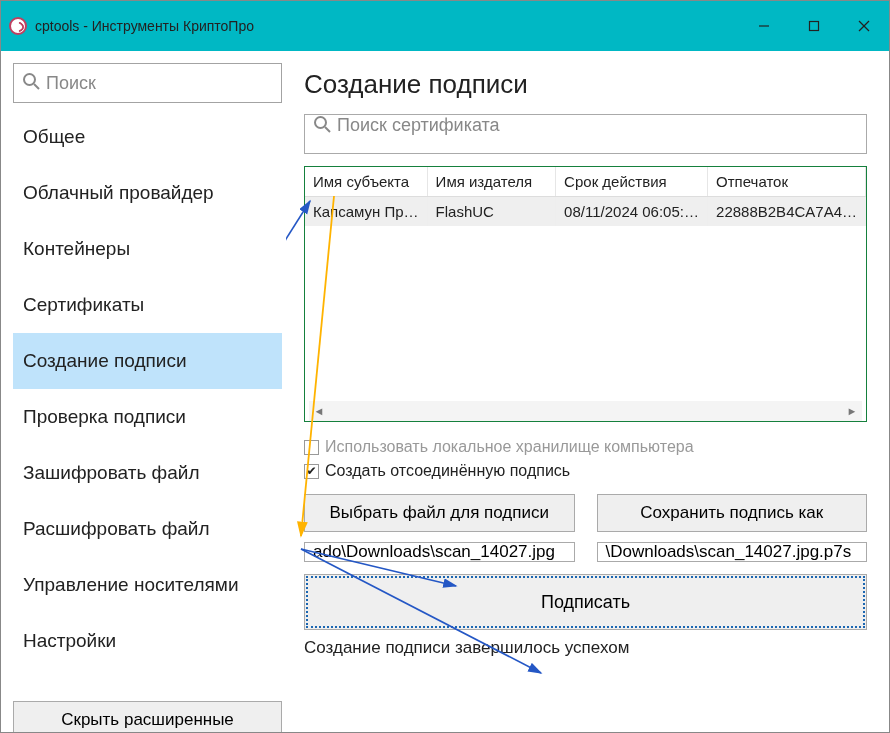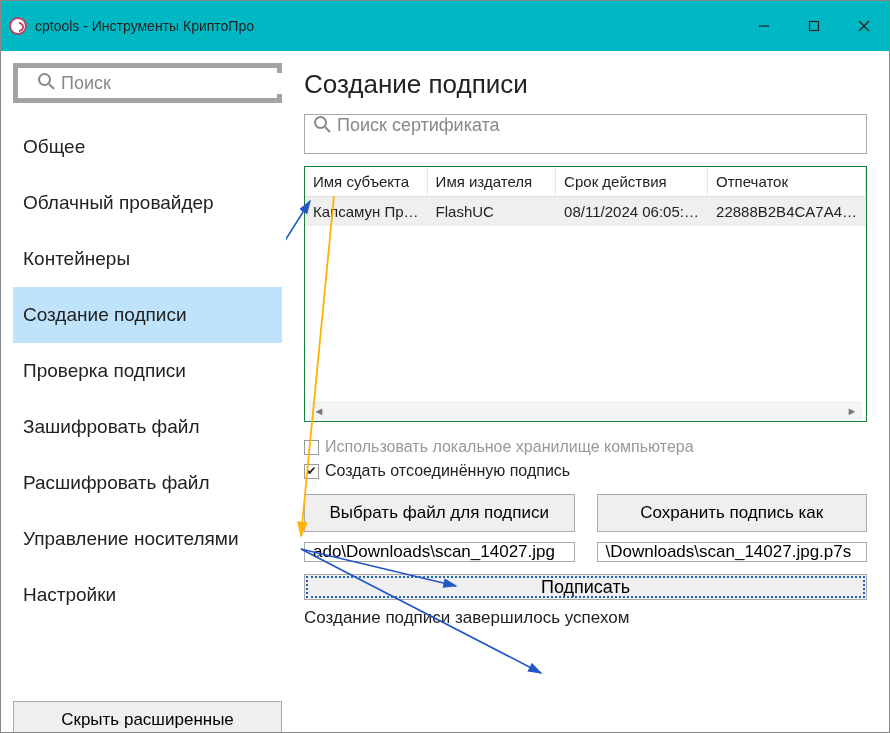--- a/index.html
+++ b/index.html
@@ -6,21 +6,21 @@
     body{width:890px;height:733px;background:#fff;overflow:hidden;position:relative;border:1px solid #888}
     .titlebar{height:50px;background:#00b8c4;display:flex;align-items:center;padding:0 0 0 8px;color:#333}
     .app-icon{width:18px;height:18px;border:2px solid #c04060;border-radius:50%;position:relative;margin-right:8px;background:#fff}
     .app-icon::after{content:"";position:absolute;width:6px;height:6px;border:2px solid #c04060;border-radius:50%;border-left-color:transparent;border-bottom-color:transparent;top:3px;left:3px;transform:rotate(45deg)}
     .title-text{font-size:14px;color:#222}
     .win-controls{margin-left:auto;display:flex}
     .win-btn{width:50px;height:33px;display:flex;align-items:center;justify-content:center;font-size:14px;color:#222;cursor:pointer}
     .body-area{display:flex;height:calc(100% - 33px);background:#fff}
 
     .sidebar{width:285px;padding:12px 4px 10px 12px;display:flex;flex-direction:column;border-right:0}
-    .search-wrap{border:5px solid #a3a3a3;height:40px;display:flex;align-items:center;padding:0 19px;margin-bottom:16px}
+    .search-wrap{border:1px solid #a3a3a3;height:40px;display:flex;align-items:center;padding:0 8px;margin-bottom:6px}
     .search-icon{color:#888;font-size:18px;margin-right:6px}
     .search-input{border:0;outline:0;font-size:18px;flex:1;color:#333}
     .search-input::placeholder{color:#888}
     .nav{flex:1}
     .nav-item{height:56px;display:flex;align-items:center;padding:0 10px;font-size:19px;color:#222;cursor:pointer}
     .nav-item.active{background:#bfe3fb}
     .hide-adv{height:38px;border:1px solid #aaa;background:#efefef;font-size:17px;display:flex;align-items:center;justify-content:center;cursor:pointer;margin-top:auto}
 
     .main{flex:1;padding:18px 22px 12px 18px;display:flex;flex-direction:column;position:relative}
     .main h1{font-size:26px;font-weight:400;color:#222;margin-bottom:14px}
@@ -40,21 +40,21 @@
     .check-row{display:flex;align-items:center;margin-top:16px;font-size:16px}
     .chk{width:15px;height:15px;border:1px solid #999;margin-right:6px;display:inline-flex;align-items:center;justify-content:center;font-size:12px;line-height:1;background:#fff}
     .chk.checked::after{content:"✔";color:#222;margin-top:-1px}
     .lbl.disabled{color:#999}
     .lbl{color:#222}
 
     .row-btns{display:flex;gap:22px;margin-top:14px}
     .btn-sel{flex:1;height:38px;border:1px solid #aaa;background:#efefef;font-size:17px;display:flex;align-items:center;justify-content:center;cursor:pointer}
     .row-fields{display:flex;gap:22px;margin-top:10px}
     .field{flex:1;height:20px;border:1px solid #aaa;background:#fff;font-size:17px;display:flex;align-items:center;padding:0 8px;overflow:hidden;white-space:nowrap}
-    .sign-btn{margin-top:12px;height:26px;border:1px solid #aaa;outline:2px dotted #1b66b1;outline-offset:-4px;background:#efefef;font-size:18px;display:flex;align-items:center;justify-content:center;cursor:pointer}
+    .sign-btn{margin-top:12px;height:56px;border:1px solid #aaa;outline:2px dotted #1b66b1;outline-offset:-4px;background:#efefef;font-size:18px;display:flex;align-items:center;justify-content:center;cursor:pointer}
     .status{margin-top:8px;font-size:17px;color:#222}
 
     svg.overlay{position:absolute;pointer-events:none}
   </style>
 </head>
 <body>
 
 <div class="titlebar">
   <span class="app-icon"></span>
   <span class="title-text">cptools - Инструменты КриптоПро</span>
@@ -86,20 +86,21 @@
             <circle cx="7.5" cy="7.5" r="5.5" fill="none" stroke="#888" stroke-width="2"></circle>
             <line x1="12" y1="12" x2="17" y2="17" stroke="#888" stroke-width="2"></line>
           </svg>
       </span>
       <input class="search-input" placeholder="Поиск" style="">
     </div>
     <div class="nav" id="nav">
         <div class="nav-item">Общее</div>
         <div class="nav-item">Облачный провайдер</div>
         <div class="nav-item">Контейнеры</div>
+        <div class="nav-item">Сертификаты</div>
         <div class="nav-item active">Создание подписи</div>
         <div class="nav-item">Проверка подписи</div>
         <div class="nav-item">Зашифровать файл</div>
         <div class="nav-item">Расшифровать файл</div>
         <div class="nav-item">Управление носителями</div>
         <div class="nav-item">Настройки</div>
       </div>
     <div class="hide-adv">Скрыть расширенные</div>
   </div>
 

